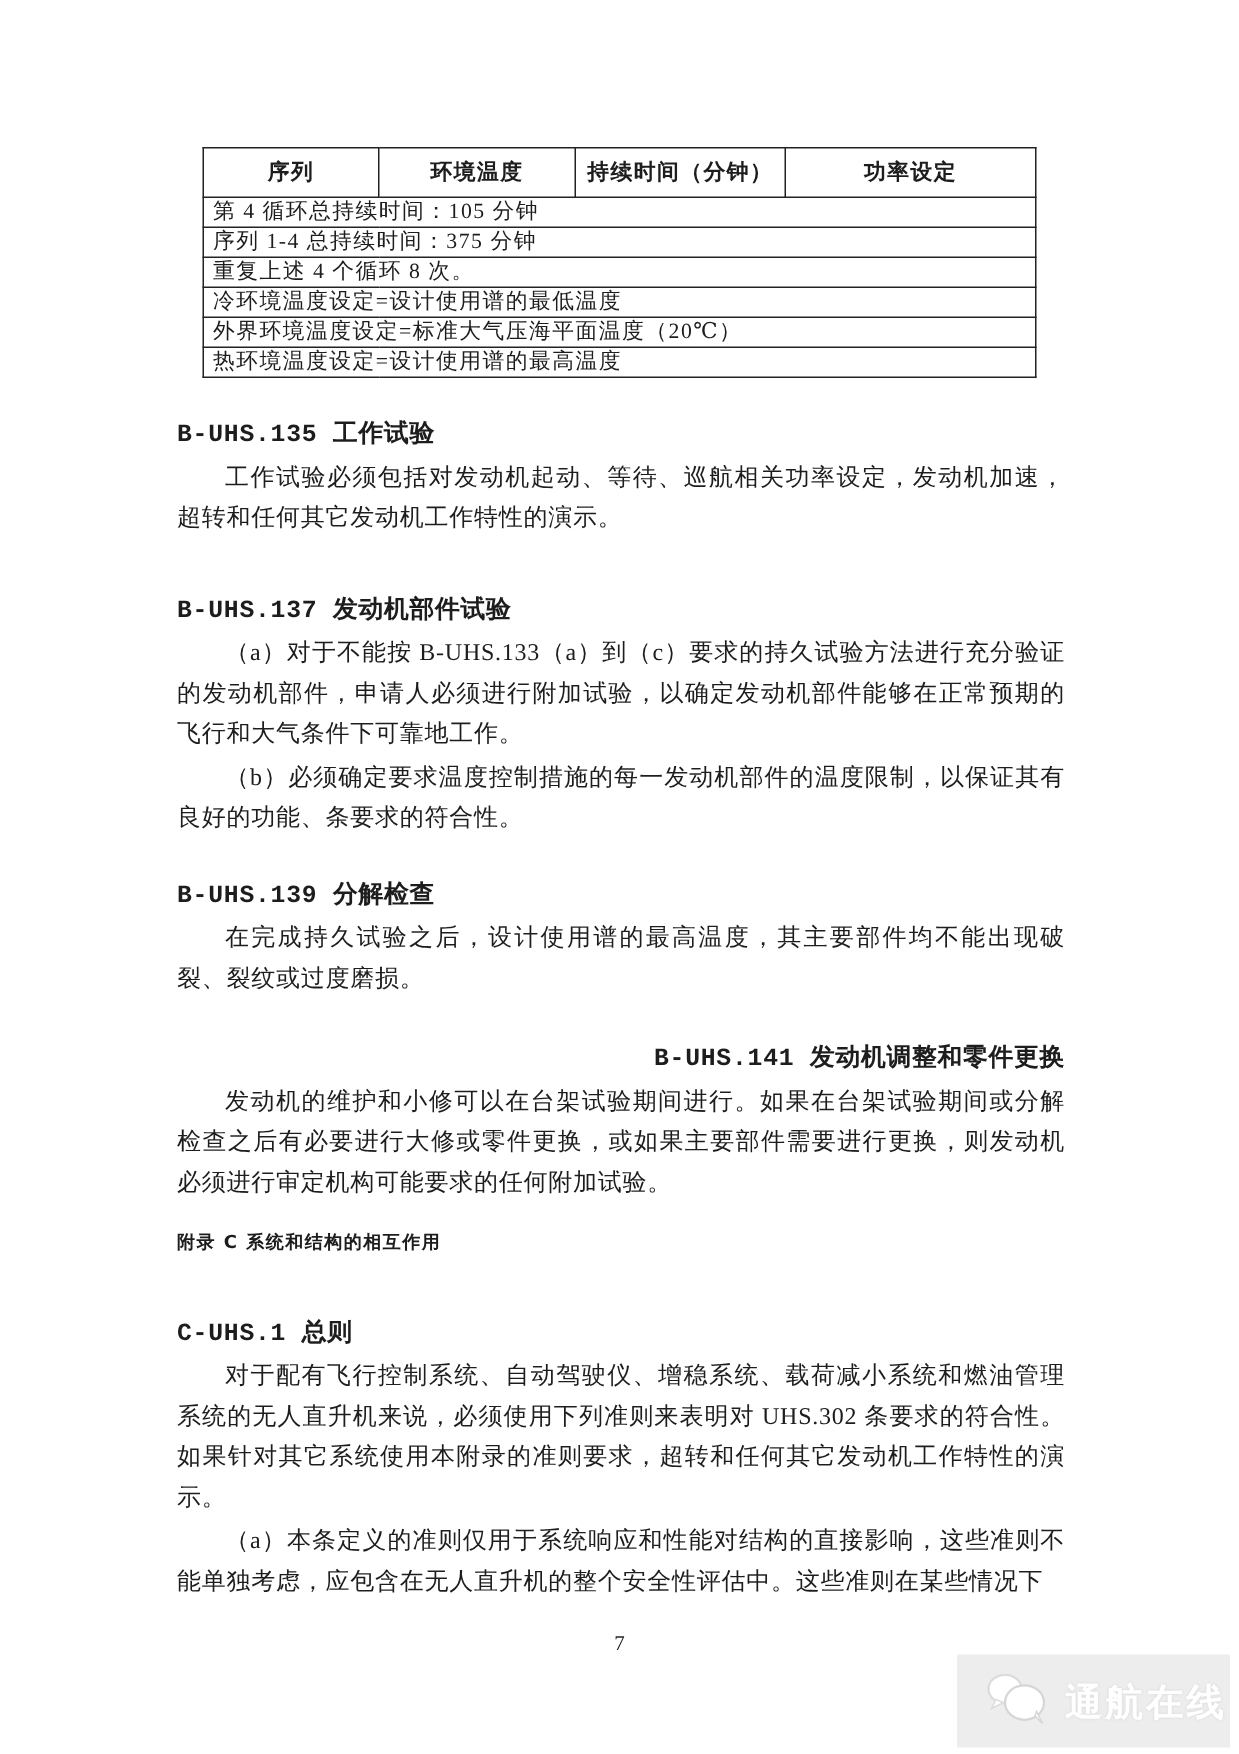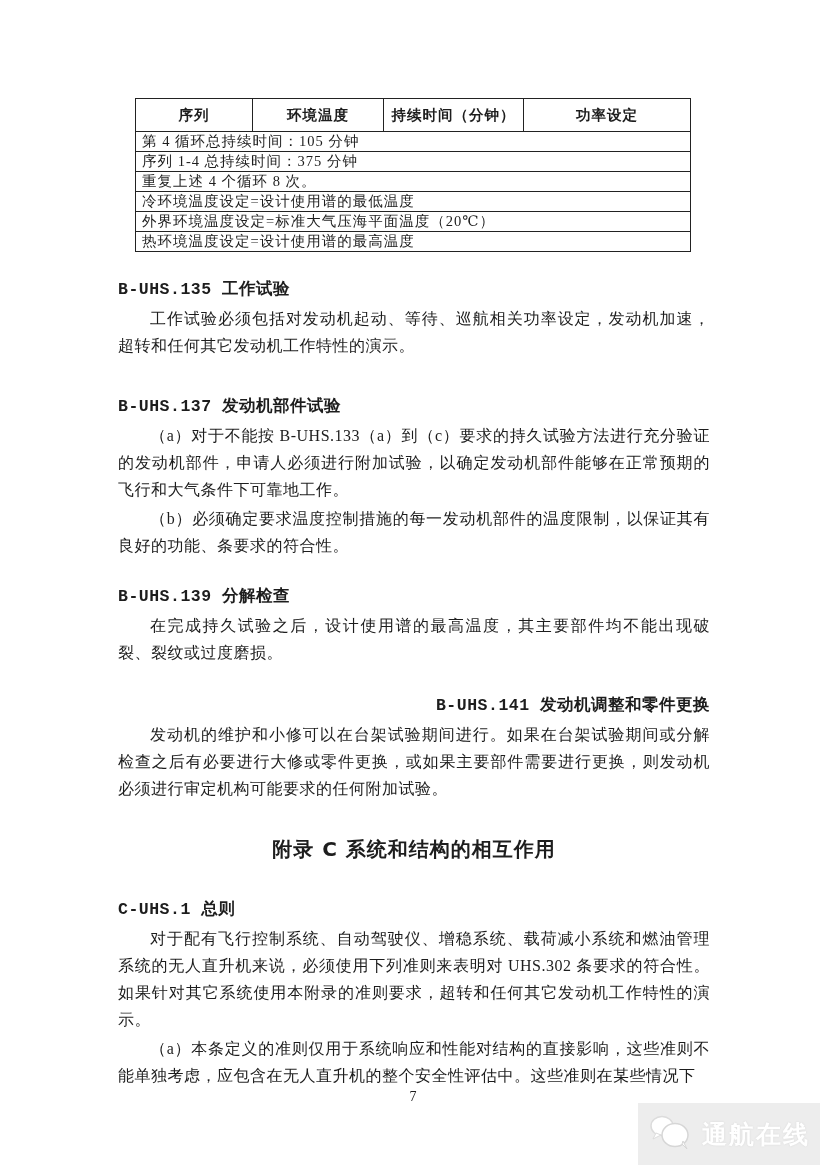--- a/index.html
+++ b/index.html
@@ -63,46 +63,46 @@
     letter-spacing:0.5px;
     text-align:justify;
     text-indent:2em;
     margin:5px 0 0 0;
   }
   p.body + p.body { margin-top:2px; }
 
   .appendix-title {
     font-family:"DejaVu Sans","Liberation Sans",sans-serif;
     font-weight:bold;
-    font-size:20px;
+    font-size:12px;
     line-height:26px;
     letter-spacing:1px;
-    text-align:center;
-    margin:34px 0 0 0;
+    text-align:left;
+    margin:13px 0 0 0;
   }
 
   
   .page-number {
     position:absolute;
     left:0; bottom:64px;
     width:100%;
     text-align:center;
     font-size:14px;
     letter-spacing:0;
   }
 
   .watermark {
     position:absolute;
     right:6px; bottom:4px;
     width:182px; height:62px;
     background:#ededed;
     display:flex;
     align-items:center;
     justify-content:flex-start;
-    padding-left:10px;
+    padding-left:18px;
     box-sizing:border-box;
     gap:10px;
   }
   .wm-icon { flex:0 0 auto; }
   .wm-text {
     color:#ffffff;
     font-family:"DejaVu Sans","Liberation Sans",sans-serif;
     font-weight:bold;
     font-size:25px;
     letter-spacing:2px;

